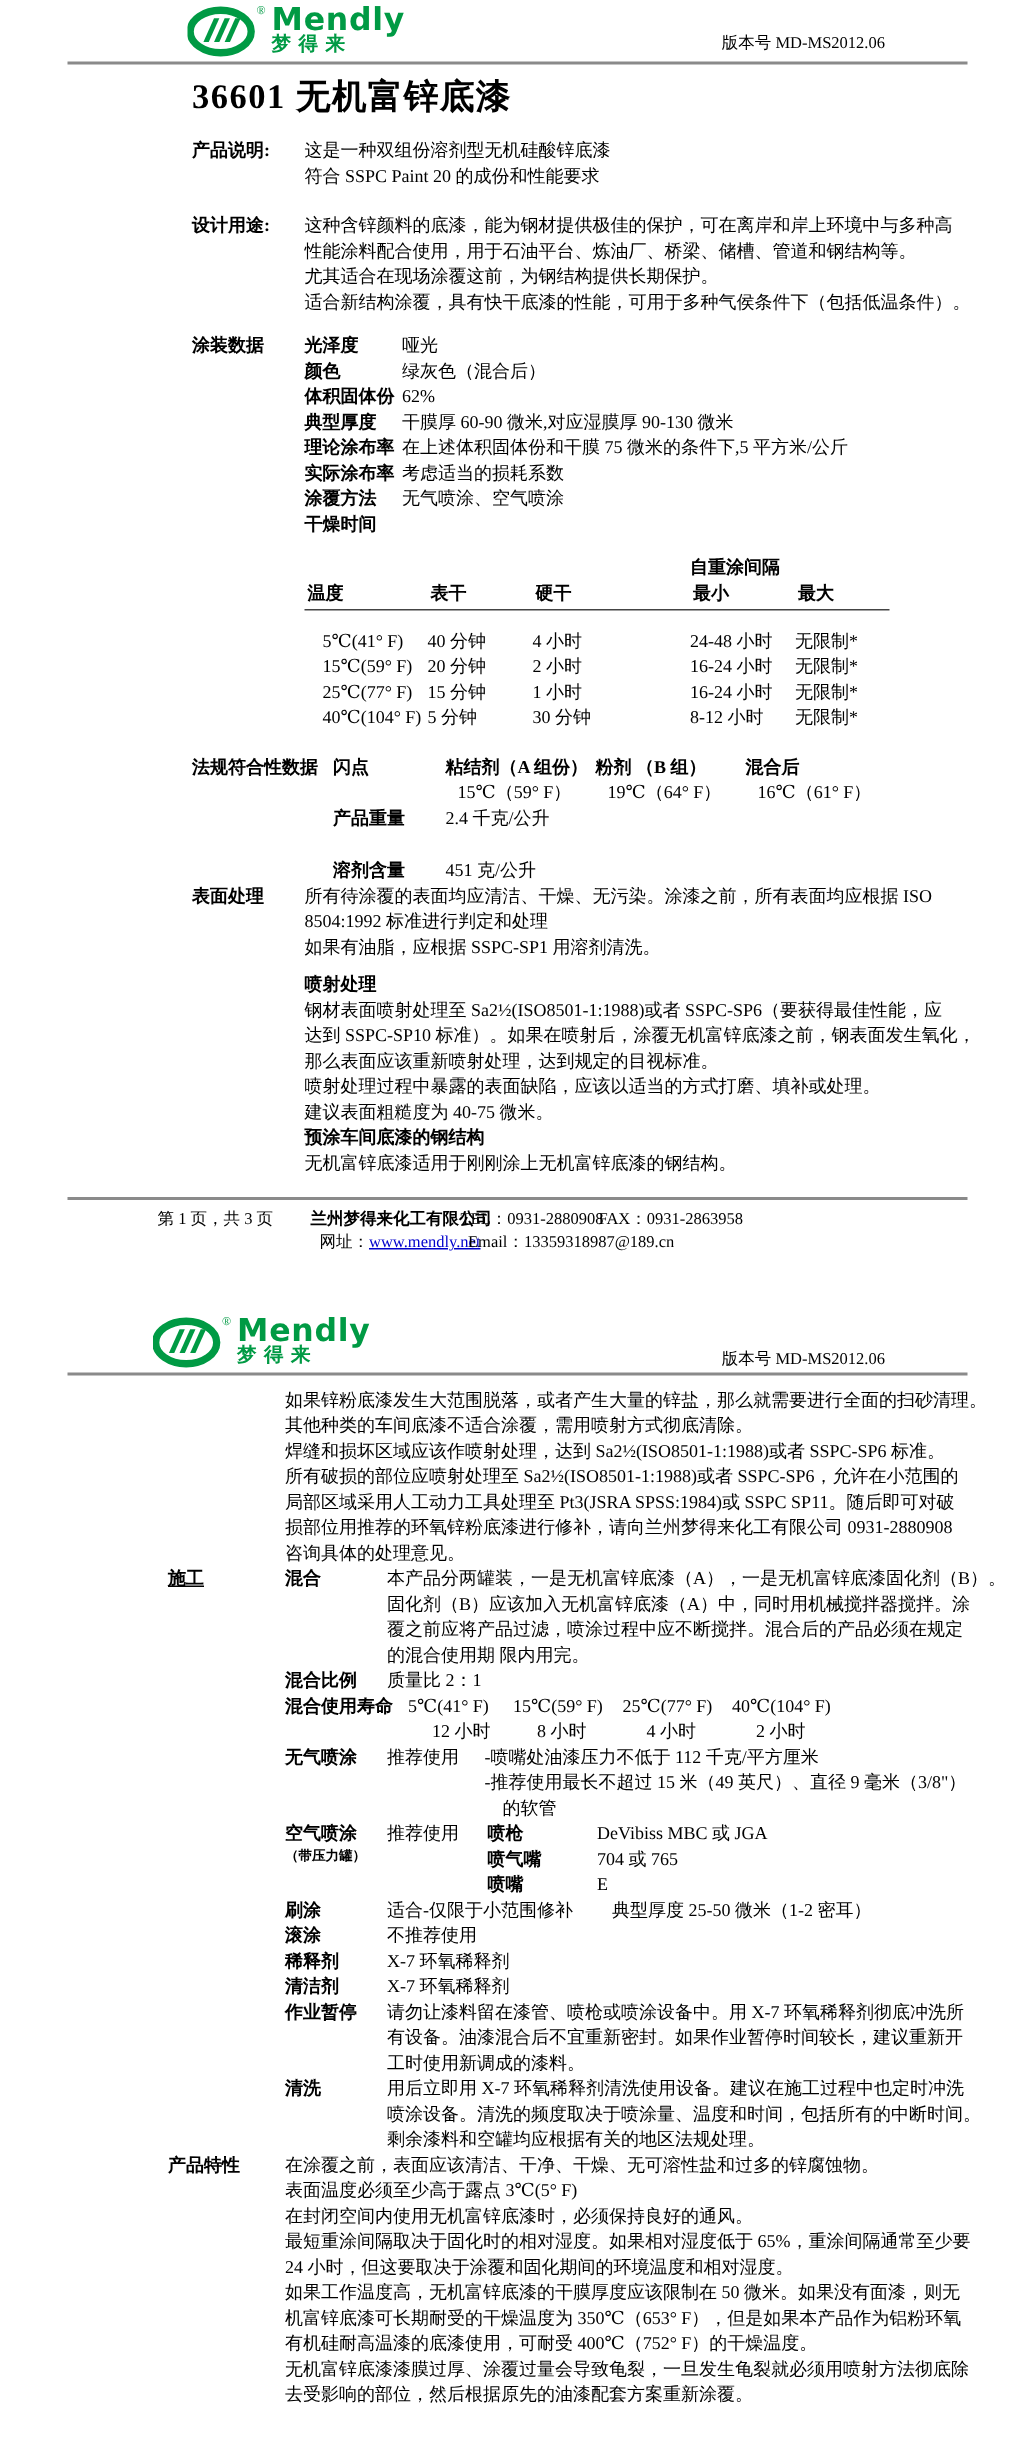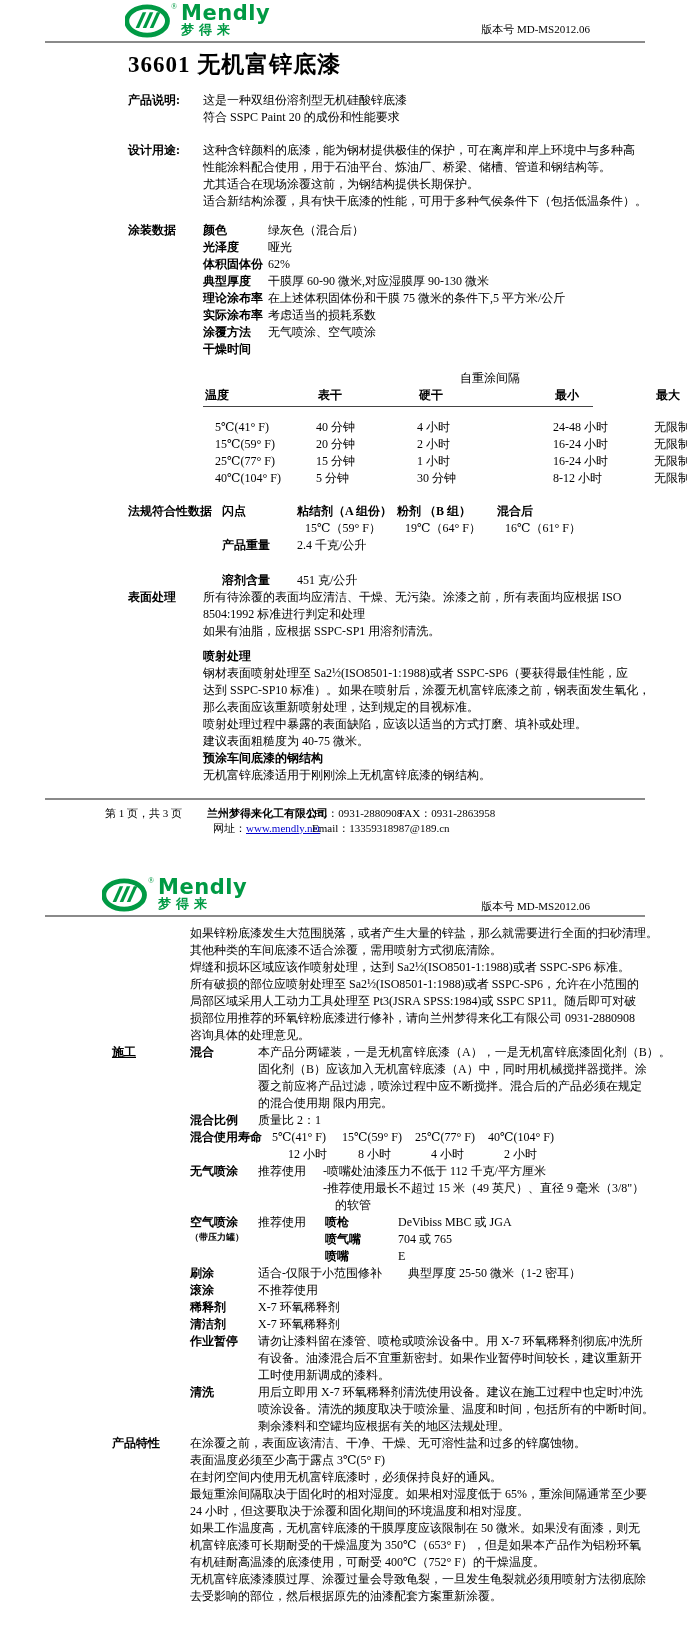--- a/index.html
+++ b/index.html
@@ -23,29 +23,29 @@
   h1{margin:7px 0 0 83px;font-size:23px;line-height:30px;letter-spacing:1px;font-weight:bold;}
   
   .sec{display:flex;}
   .lbl{flex:none;width:75px;margin-left:83px;font-weight:bold;white-space:nowrap;}
   .lblw{width:94px;}
   .body{flex:1;min-width:0;}
   .kv{display:flex;}
   .kv .k{flex:none;width:65px;font-weight:bold;white-space:nowrap;}
   
   .tbl{margin:12px 0 0 158px;width:390px;}
-  .trow{display:flex;gap:31px;}
+  .trow{display:flex;}
   .c0{flex:none;width:82px;}
   .c1{flex:none;width:70px;}
   .c2{flex:none;width:105px;}
   .c3{flex:none;width:70px;}
   .c4{flex:none;width:60px;}
   .thead{border-bottom:1.5px solid #444;padding-bottom:2px;}
   .thead .c0{padding-left:2px;}
-  .tgroup{margin-left:257px;font-weight:normal;}
+  .tgroup{margin-left:257px;font-weight:bold;}
   .tbody{margin-top:12px;}
   .tbody .c0{padding-left:12px;box-sizing:border-box;}
   
   .reg{margin-top:16px;}
   .frow{display:flex;}
   .fk{flex:none;width:75px;white-space:nowrap;}
   .fc{flex:none;width:100px;white-space:nowrap;}
   .fval{padding-left:8px;box-sizing:border-box;}
   .mt18{margin-top:18px;}
   
@@ -123,26 +123,26 @@
         <div class="ln">性能涂料配合使用，用于石油平台、炼油厂、桥梁、储槽、管道和钢结构等。</div>
         <div class="ln">尤其适合在现场涂覆这前，为钢结构提供长期保护。</div>
         <div class="ln">适合新结构涂覆，具有快干底漆的性能，可用于多种气侯条件下（包括低温条件）。</div>
       </div>
   </div>
 
   <div class="sec mt12">
     <div class="lbl">涂装数据</div>
     <div class="body">
       <div class="kv">
+          <span class="k">光泽度</span>
+          <span>哑光</span>
+        </div>
+      <div class="kv">
           <span class="k">颜色</span>
           <span>绿灰色（混合后）</span>
-        </div>
-      <div class="kv">
-          <span class="k">光泽度</span>
-          <span>哑光</span>
         </div>
       <div class="kv">
           <span class="k">体积固体份</span>
           <span>62%</span>
         </div>
       <div class="kv">
           <span class="k">典型厚度</span>
           <span>干膜厚 60-90 微米,对应湿膜厚 90-130 微米</span>
         </div>
       <div class="kv">

